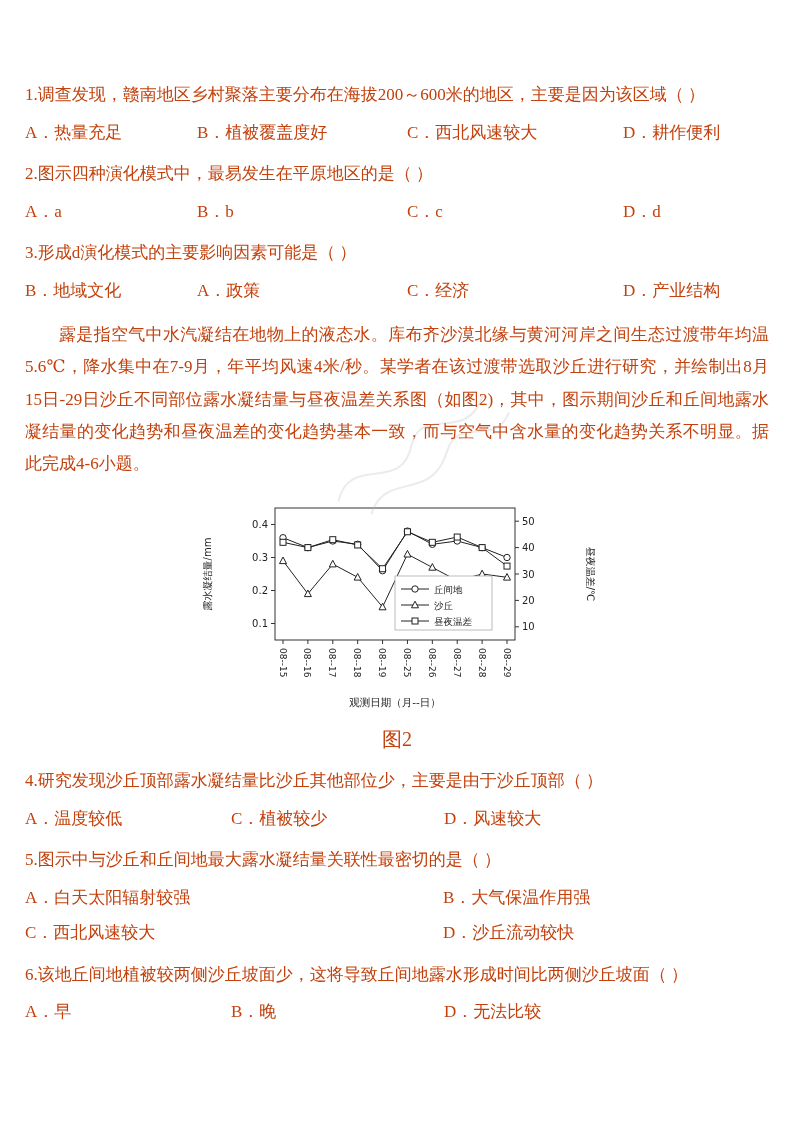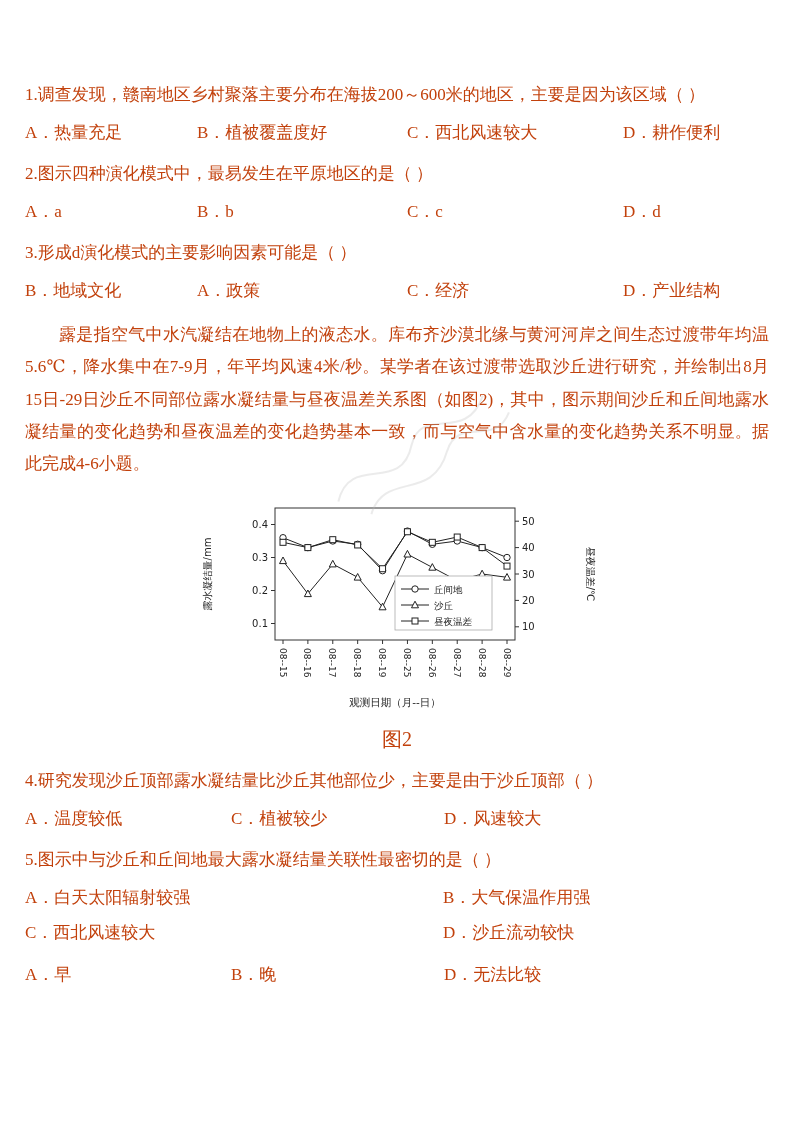--- a/index.html
+++ b/index.html
@@ -181,20 +181,21 @@
       <span class="opt">A．白天太阳辐射较强</span>
       <span class="opt">B．大气保温作用强</span>
     </div>
     <div class="opts opts-2col last">
       <span class="opt">C．西北风速较大</span>
       <span class="opt">D．沙丘流动较快</span>
     </div>
   </div>
 
   <div>
+    <p class="q-stem">6.该地丘间地植被较两侧沙丘坡面少，这将导致丘间地露水形成时间比两侧沙丘坡面（  ）</p>
     <div class="opts opts-b">
       <span class="opt">A．早</span>
       <span class="opt">B．晚</span>
       <span class="opt">D．无法比较</span>
     </div>
   </div>
 
 </div>
 
 </body></html>

